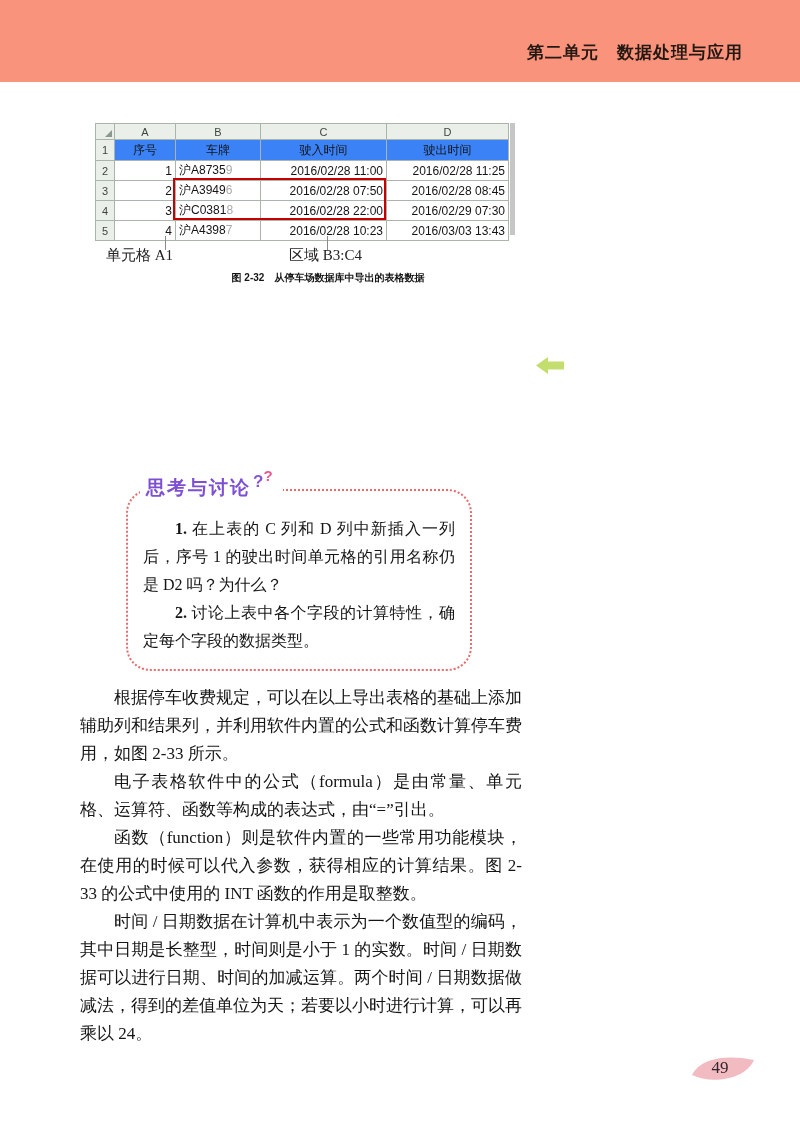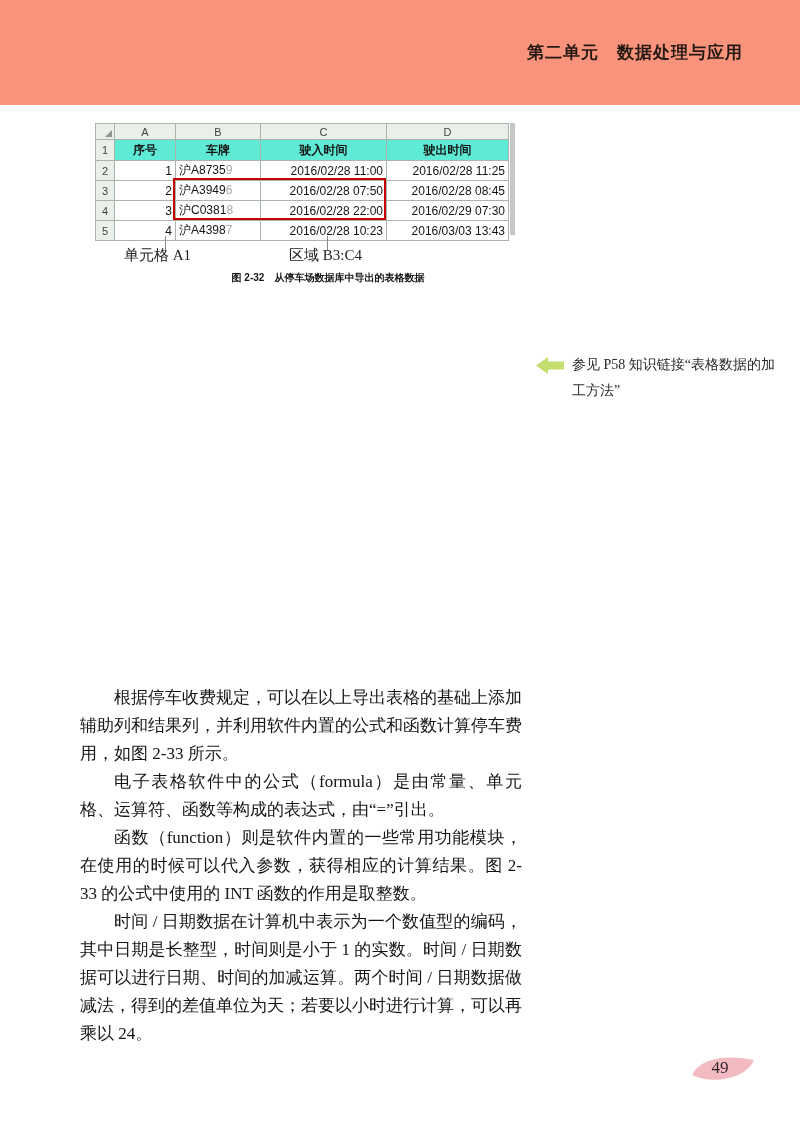--- a/index.html
+++ b/index.html
@@ -1,50 +1,50 @@
 <!DOCTYPE html>
 <html><head>
 <meta charset="utf-8">
 <style>
   html,body{margin:0;padding:0;background:#ffffff;}
   .page{position:relative;width:800px;height:1122px;background:#ffffff;overflow:hidden;
         font-family:"Liberation Serif","DejaVu Serif",serif;color:#1a1a1a;}
 
   
-  .unit-bar{position:absolute;left:0;top:0;width:800px;height:105px;background:#F9937B;}
+  .unit-bar{position:absolute;left:0;top:0;width:800px;height:82px;background:#F9937B;}
   .unit-bar .unit-title{position:absolute;right:57px;top:41px;
         font-family:"Liberation Sans","DejaVu Sans",sans-serif;
         font-weight:bold;font-size:17px;color:#241813;letter-spacing:1px;}
 
   
   .sheet-wrap{position:absolute;left:95px;top:123px;width:414px;}
   table.sheet{border-collapse:collapse;table-layout:fixed;
         font-family:"Liberation Sans","DejaVu Sans",sans-serif;font-size:12px;color:#141414;
         border:1px solid #7e8a82;background:#fff;}
   table.sheet td{border:1px solid #a9b4ab;padding:0 3px;overflow:hidden;white-space:nowrap;height:19px;}
   table.sheet tr.letters td{height:15px;background:#eaefea;color:#3c453e;text-align:center;
         font-size:11px;padding:0;}
   table.sheet td.rn{background:#eaefea;color:#3c453e;text-align:center;font-size:11px;width:18px;padding:0;}
-  table.sheet tr.hdr td{background:#5eead4;font-weight:bold;text-align:center;height:20px;}
+  table.sheet tr.hdr td{background:#3b82f6;font-weight:normal;text-align:center;height:20px;}
   table.sheet tr.hdr td.rn{background:#eaefea;font-weight:normal;}
   .c-a{width:60px;} .c-b{width:84px;} .c-c{width:125px;} .c-d{width:121px;}
   td.ar{text-align:right;} td.al{text-align:left;}
   .masked{color:#a9a9a9;}
   .corner{position:relative;}
   .corner .tri{position:absolute;right:2px;bottom:2px;width:0;height:0;
         border-left:7px solid transparent;border-bottom:7px solid #8b9790;}
   .sheet-edge{position:absolute;top:0;right:-6px;width:5px;height:112px;background:#c6c6c6;}
   .range-highlight{position:absolute;left:78px;top:55px;width:209px;height:38px;
         border:2px solid #c40000;pointer-events:none;}
 
   .tick{position:absolute;width:1px;height:14px;background:#8a8a8a;top:236px;}
   .tick-a{left:165px;} .tick-r{left:327px;}
 
   .callout{position:absolute;top:246px;font-size:15px;color:#222;}
-  .callout-cell{left:124px;} .callout-range{left:289px;}
+  .callout-cell{left:106px;} .callout-range{left:289px;}
 
   .fig-caption{position:absolute;left:95px;top:271px;width:466px;text-align:center;
         font-family:"Liberation Sans","DejaVu Sans",sans-serif;
         font-weight:bold;font-size:10px;color:#151515;}
 
   
   .para-block{position:absolute;left:80px;width:442px;}
   .pb-1{top:314px;} .pb-2{top:684px;}
   .para-block p{margin:0;font-size:17px;line-height:28px;text-align:justify;
         text-indent:2em;color:#151515;}
@@ -141,23 +141,27 @@
 
   <div class="fig-caption">图 2-32　从停车场数据库中导出的表格数据</div>
 
 
   <div class="margin-note">
     <span class="arrow">
       <svg width="28" height="17" viewBox="0 0 28 17">
           <polygon points="0,8.5 12,0 12,4.5 28,4.5 28,12.5 12,12.5 12,17" fill="#C3DD6E"></polygon>
         </svg>
     </span>
-    <span class="note-text">参见 P58 知识链接“表格数据的加工方法”</span>
   </div>
 
+  <div class="think-box">
+    <div class="think-title"><span>思考与讨论</span><span class="qmark qmark-1">?</span><span class="qmark qmark-2">?</span></div>
+    <p><b>1.</b><span>在上表的 C 列和 D 列中新插入一列后，序号 1 的驶出时间单元格的引用名称仍是 D2 吗？为什么？</span></p>
+    <p><b>2.</b><span>讨论上表中各个字段的计算特性，确定每个字段的数据类型。</span></p>
+  </div>
 
   <div class="para-block pb-2">
     <p>根据停车收费规定，可以在以上导出表格的基础上添加辅助列和结果列，并利用软件内置的公式和函数计算停车费用，如图 2-33 所示。</p>
     <p>电子表格软件中的公式（formula）是由常量、单元格、运算符、函数等构成的表达式，由“=”引出。</p>
     <p>函数（function）则是软件内置的一些常用功能模块，在使用的时候可以代入参数，获得相应的计算结果。图 2-33 的公式中使用的 INT 函数的作用是取整数。</p>
     <p>时间 / 日期数据在计算机中表示为一个数值型的编码，其中日期是长整型，时间则是小于 1 的实数。时间 / 日期数据可以进行日期、时间的加减运算。两个时间 / 日期数据做减法，得到的差值单位为天；若要以小时进行计算，可以再乘以 24。</p>
   </div>
 
   <div class="page-leaf">
     <svg width="66" height="34" viewBox="0 0 66 34">

